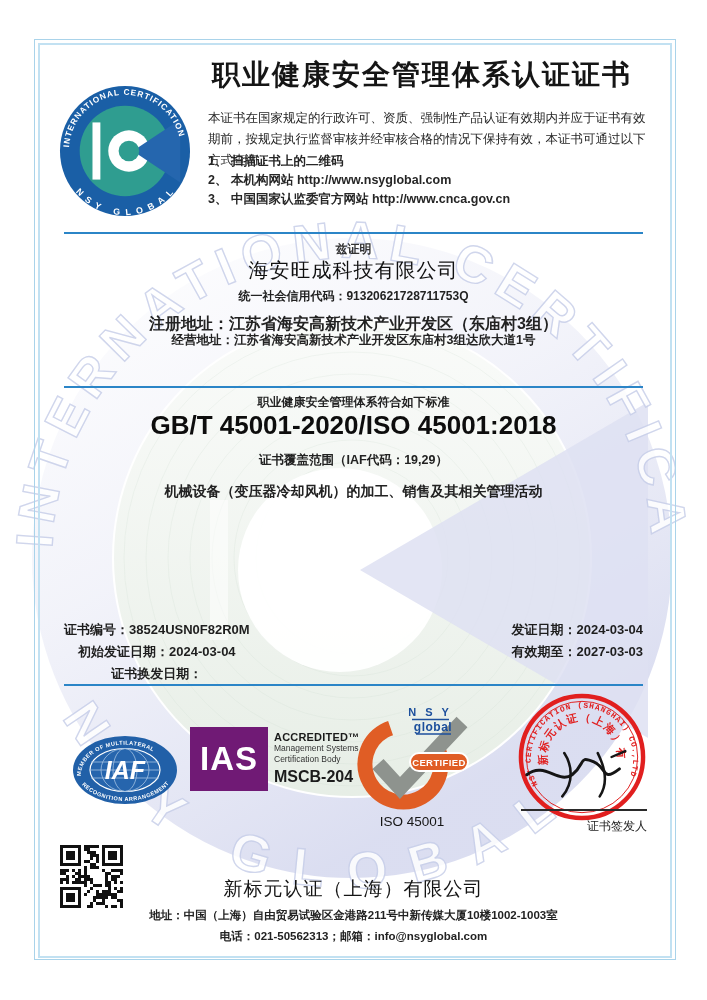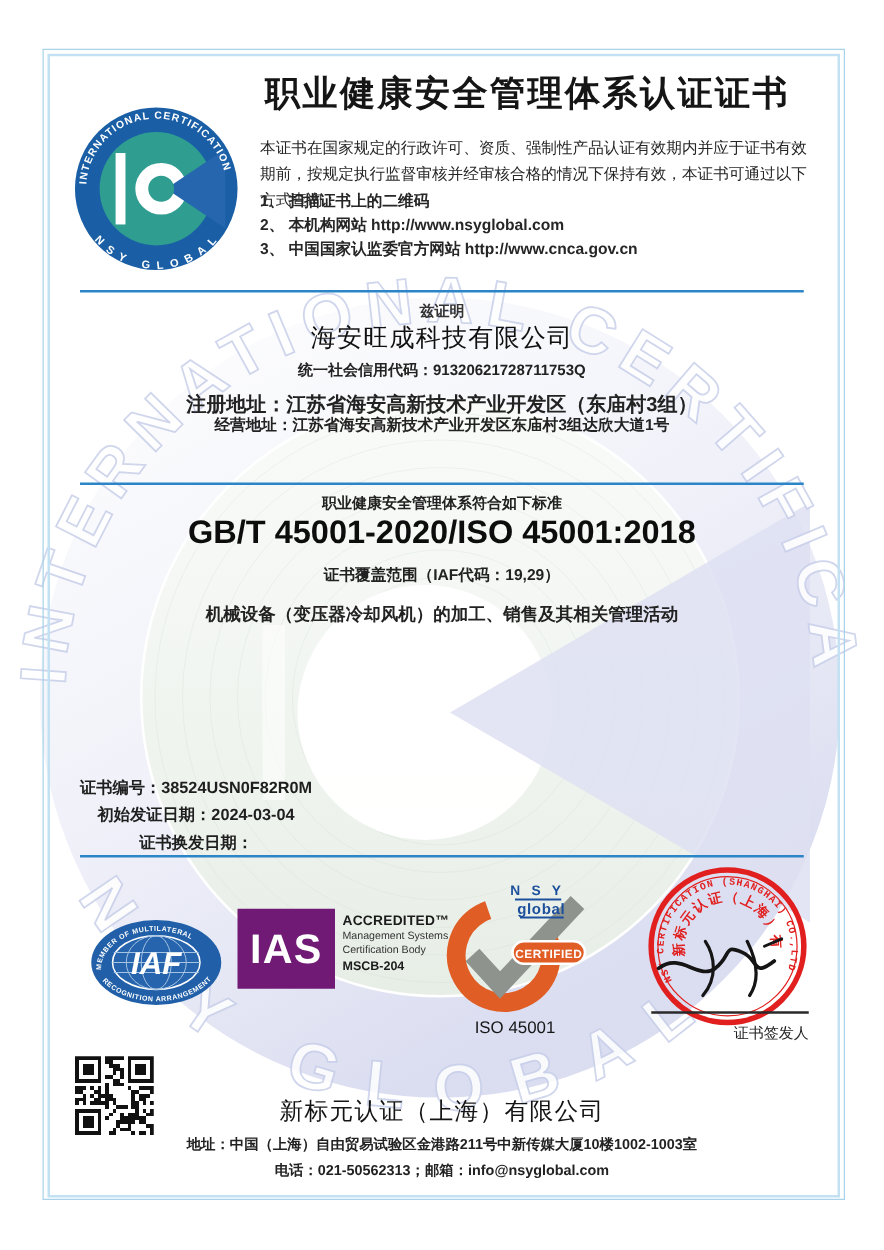--- a/index.html
+++ b/index.html
@@ -26,21 +26,21 @@
   .scopelabel{top:452px;font-size:12.5px;font-weight:600;}
   .scope{top:483px;font-size:14px;font-weight:600;}
   .meta{font-size:13px;line-height:22px;font-weight:600;color:#1e1e1e;}
   .meta-left{left:64px;top:619px;text-align:center;}
   .meta-right{right:64px;top:619px;text-align:right;}
   .ias-box{left:190px;top:727px;width:78px;height:64px;background:#701a75;color:#fff;
            text-align:center;line-height:64px;font-size:33px;font-weight:700;letter-spacing:1px;}
   .ias-text{left:274px;top:731px;width:95px;color:#1b1b1b;}
   .ias-acc{font-size:11px;font-weight:700;letter-spacing:.2px;}
   .ias-sub{font-size:8.5px;line-height:10.5px;color:#333;}
-  .ias-code{font-size:10px;font-weight:700;margin-top:4px;}
+  .ias-code{font-size:16px;font-weight:700;margin-top:4px;}
   .iso-label{left:348px;top:814px;width:128px;text-align:center;font-size:13.5px;color:#161616;}
   .sig-line{left:521px;top:809px;width:126px;height:2px;background:#2a2a2a;}
   .signer{left:521px;top:818px;width:126px;text-align:right;font-size:12px;font-weight:400;color:#222;}
   .f-company{top:876px;font-size:19px;font-weight:500;color:#141414;letter-spacing:1px;}
   .f-addr{top:908px;font-size:11.5px;font-weight:600;}
   .f-contact{top:929px;font-size:11.5px;font-weight:600;}
 </style>
 </head>
 <body>
 
@@ -134,20 +134,24 @@
 
     <div class="abs ctr stdintro">职业健康安全管理体系符合如下标准</div>
     <div class="abs ctr stdcode">GB/T 45001-2020/ISO 45001:2018</div>
     <div class="abs ctr scopelabel">证书覆盖范围（IAF代码：19,29）</div>
     <div class="abs ctr scope">机械设备（变压器冷却风机）的加工、销售及其相关管理活动</div>
 
     <div class="abs meta meta-left">
       <div>证书编号：38524USN0F82R0M</div>
       <div>初始发证日期：2024-03-04</div>
       <div>证书换发日期：</div>
+    </div>
+    <div class="abs meta meta-right">
+      <div>发证日期：2024-03-04</div>
+      <div>有效期至：2027-03-03</div>
     </div>
 
     <div class="abs divider" style="top:684px"></div>
 
     <svg class="abs" style="left:72px;top:735px" width="106" height="70" viewBox="0 0 106 70">
       <defs>
         <path id="iafTop" d="M 10 46 A 44 30 0 1 1 96 46" fill="none"></path>
         <path id="iafBot" d="M 3 33 A 50 33 0 1 0 103 33" fill="none"></path>
       </defs>
       <ellipse cx="53" cy="35" rx="52" ry="34" fill="#2160a8"></ellipse>

